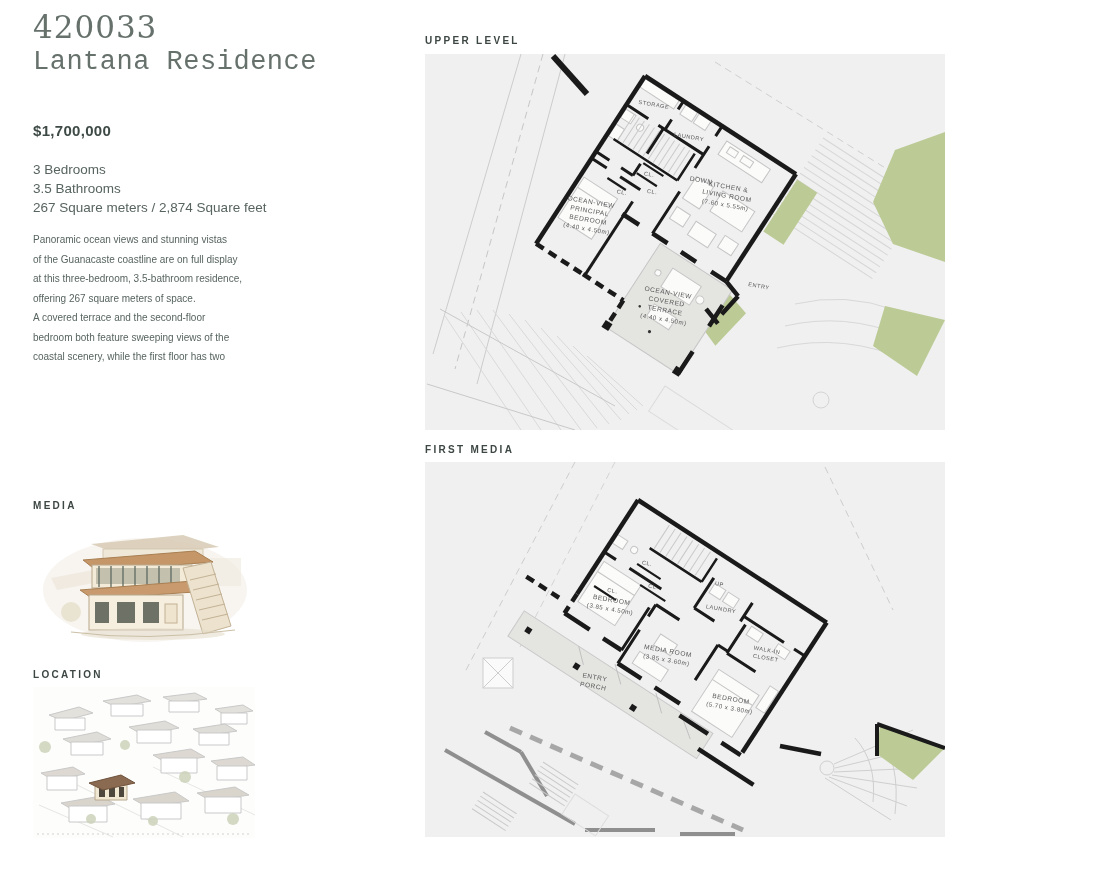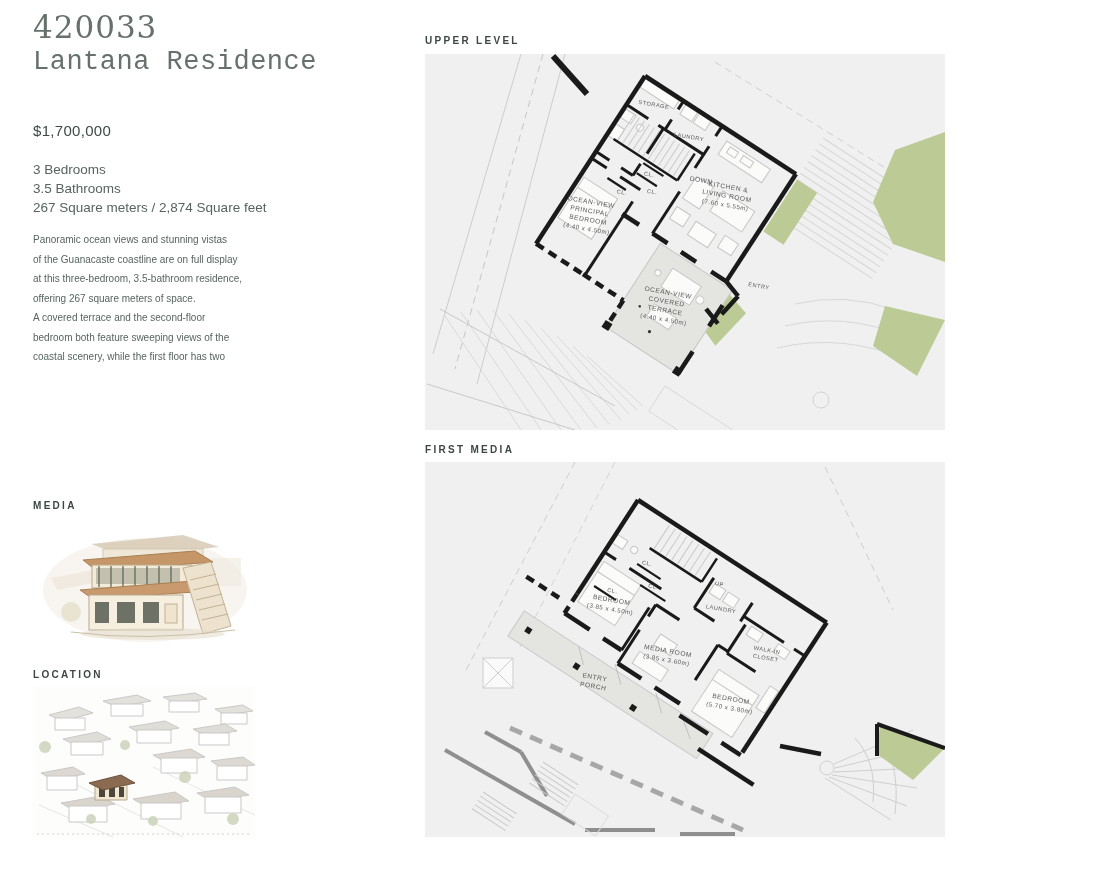--- a/index.html
+++ b/index.html
@@ -13,21 +13,21 @@
   
   .title-block{left:33px;top:10px;}
   .lot-number{
     font-family:"DejaVu Serif", serif;font-weight:400;
     font-size:31px;color:#66716c;letter-spacing:1px;line-height:1.15;
   }
   .residence-name{
     font-family:Liberation Mono, monospace;font-weight:400;
     font-size:27px;color:#66716c;letter-spacing:0.5px;line-height:1.2;
   }
-  .price{left:33px;top:122px;font-size:15px;font-weight:normal;color:#3e4a45;letter-spacing:0.3px;}
+  .price{left:33px;top:122px;font-size:15px;font-weight:bold;color:#3e4a45;letter-spacing:0.3px;}
   .specs{left:33px;top:160px;font-size:13.5px;line-height:19px;color:#57645f;}
   .desc{left:33px;top:230px;font-size:10px;line-height:19.5px;color:#57645f;}
   .sec-label{
     font-size:10px;font-weight:bold;letter-spacing:2.3px;color:#3d4743;
   }
   .facade-label{left:33px;top:500px;}
   .facade-fig{left:33px;top:518px;width:222px;height:131px;}
   .location-label{left:33px;top:669px;}
   .location-fig{left:33px;top:687px;width:222px;height:151px;}
   

